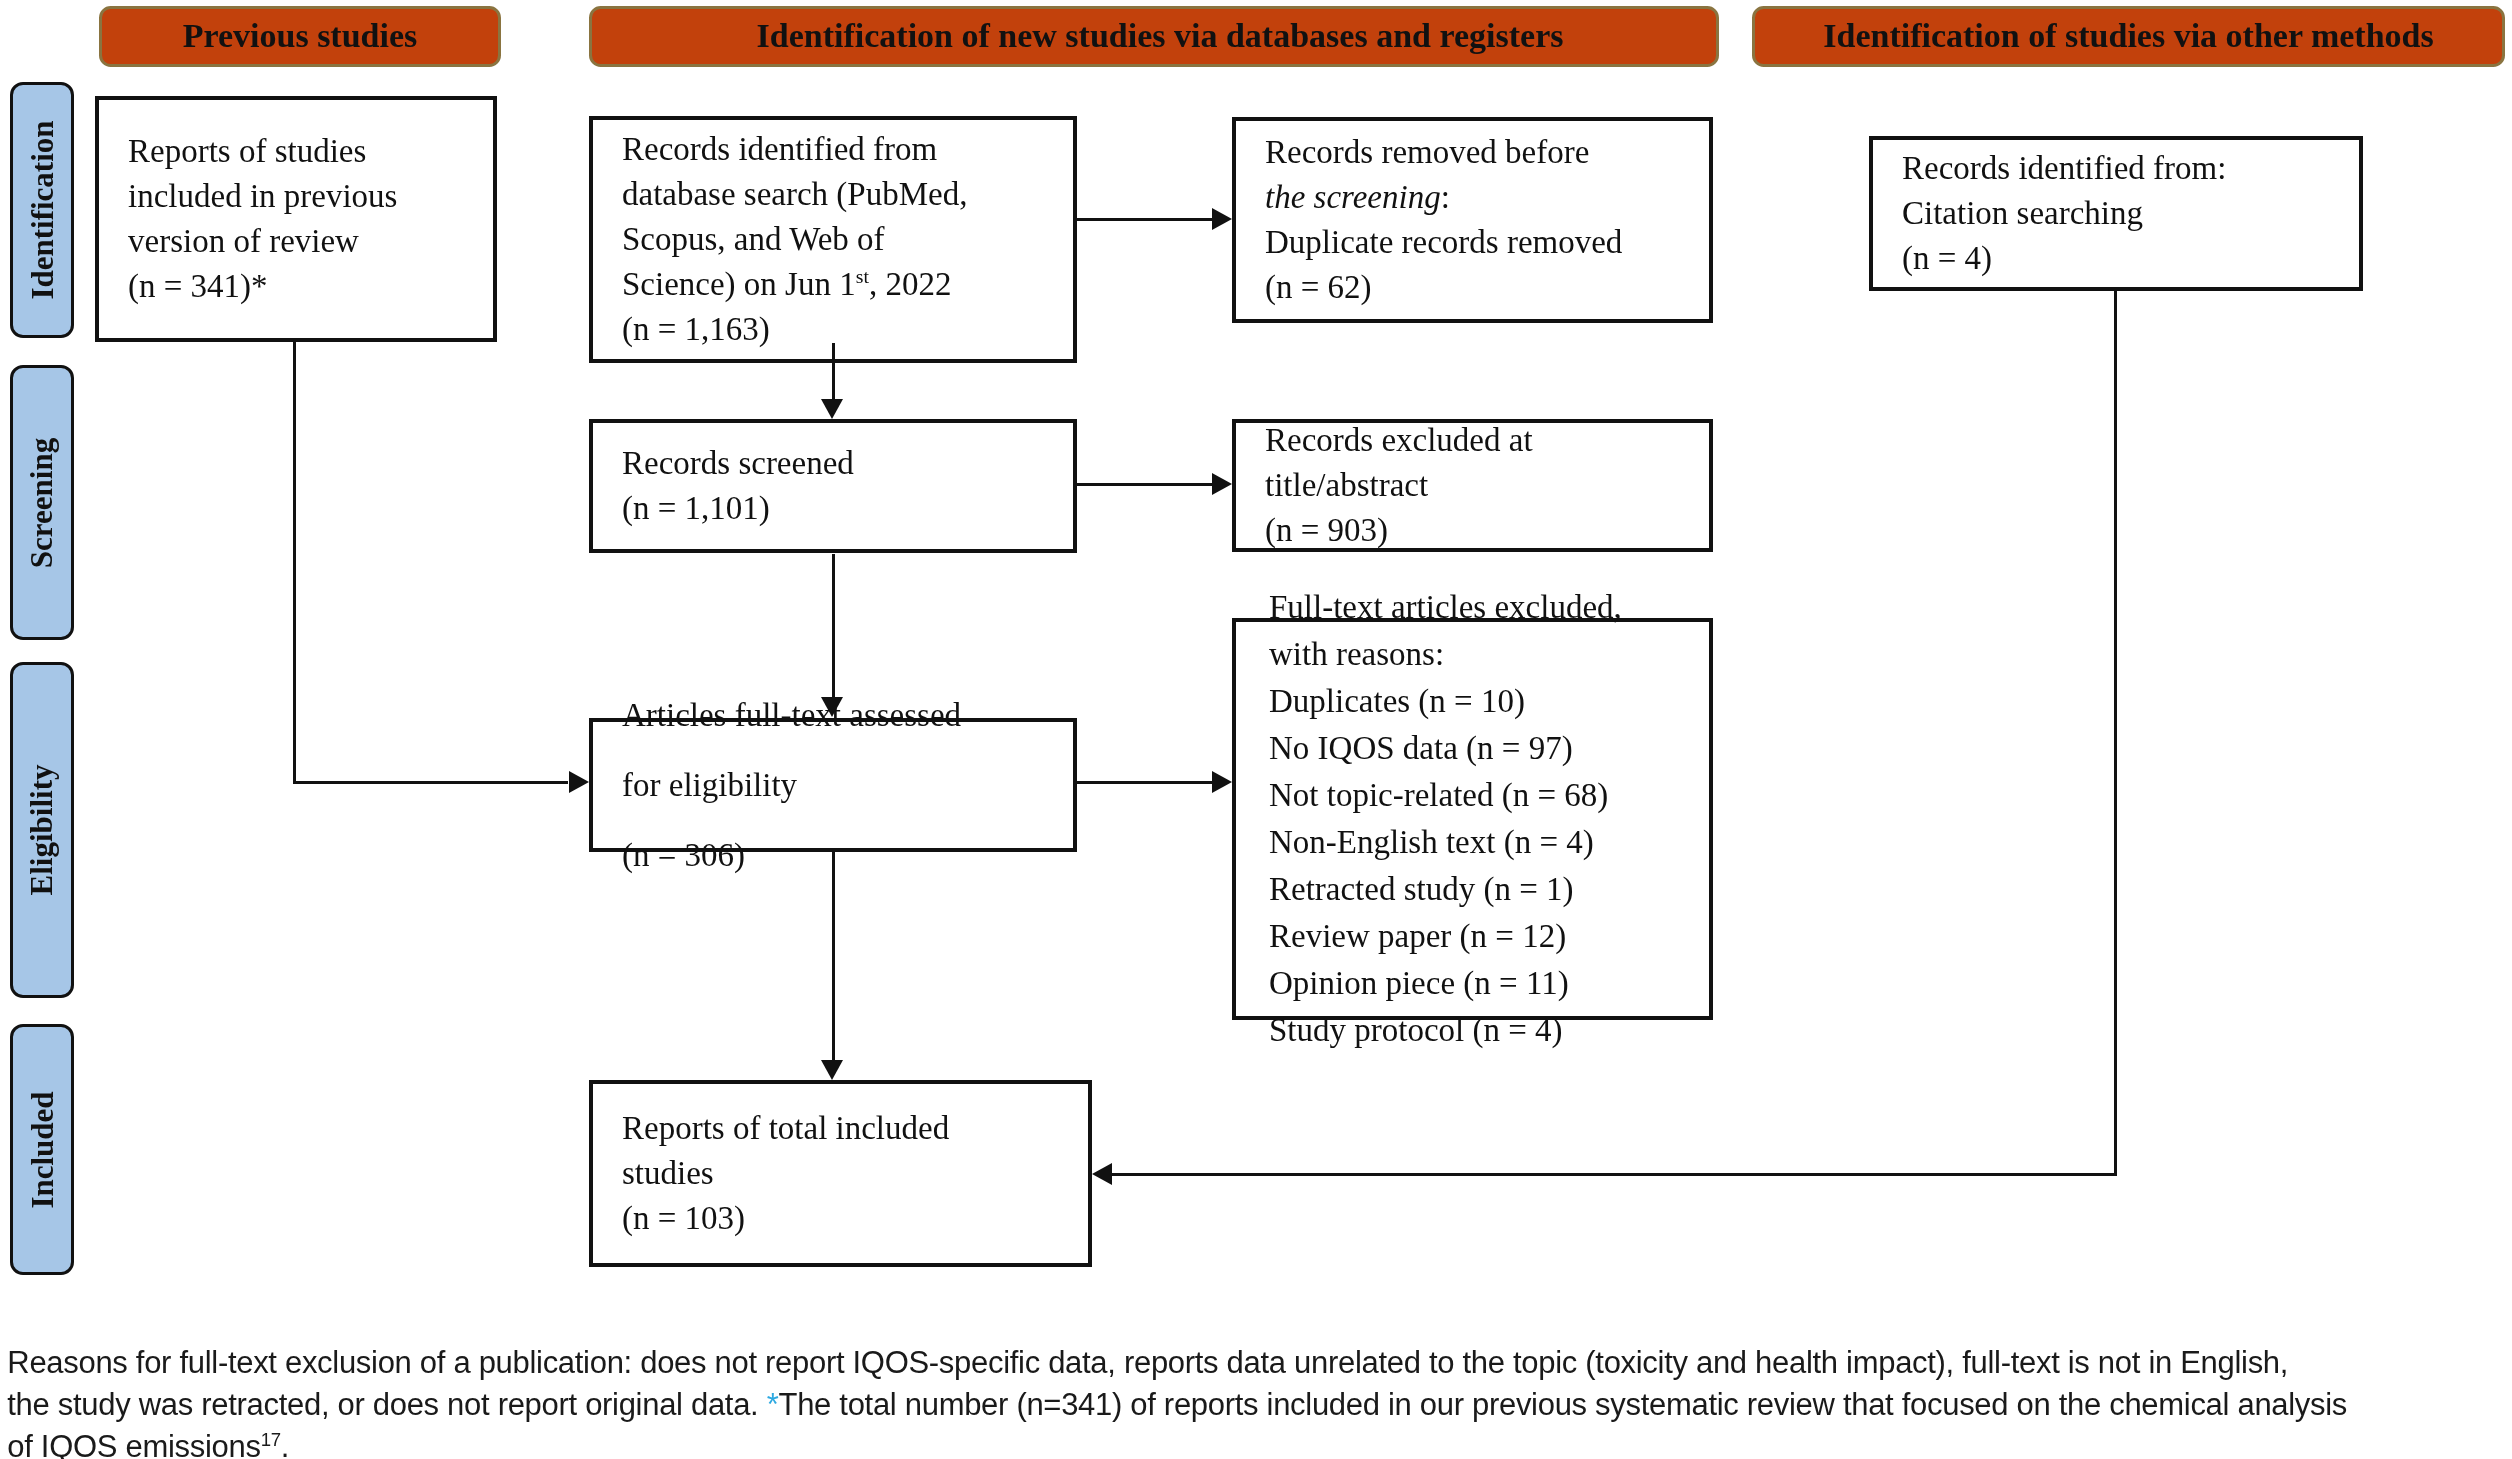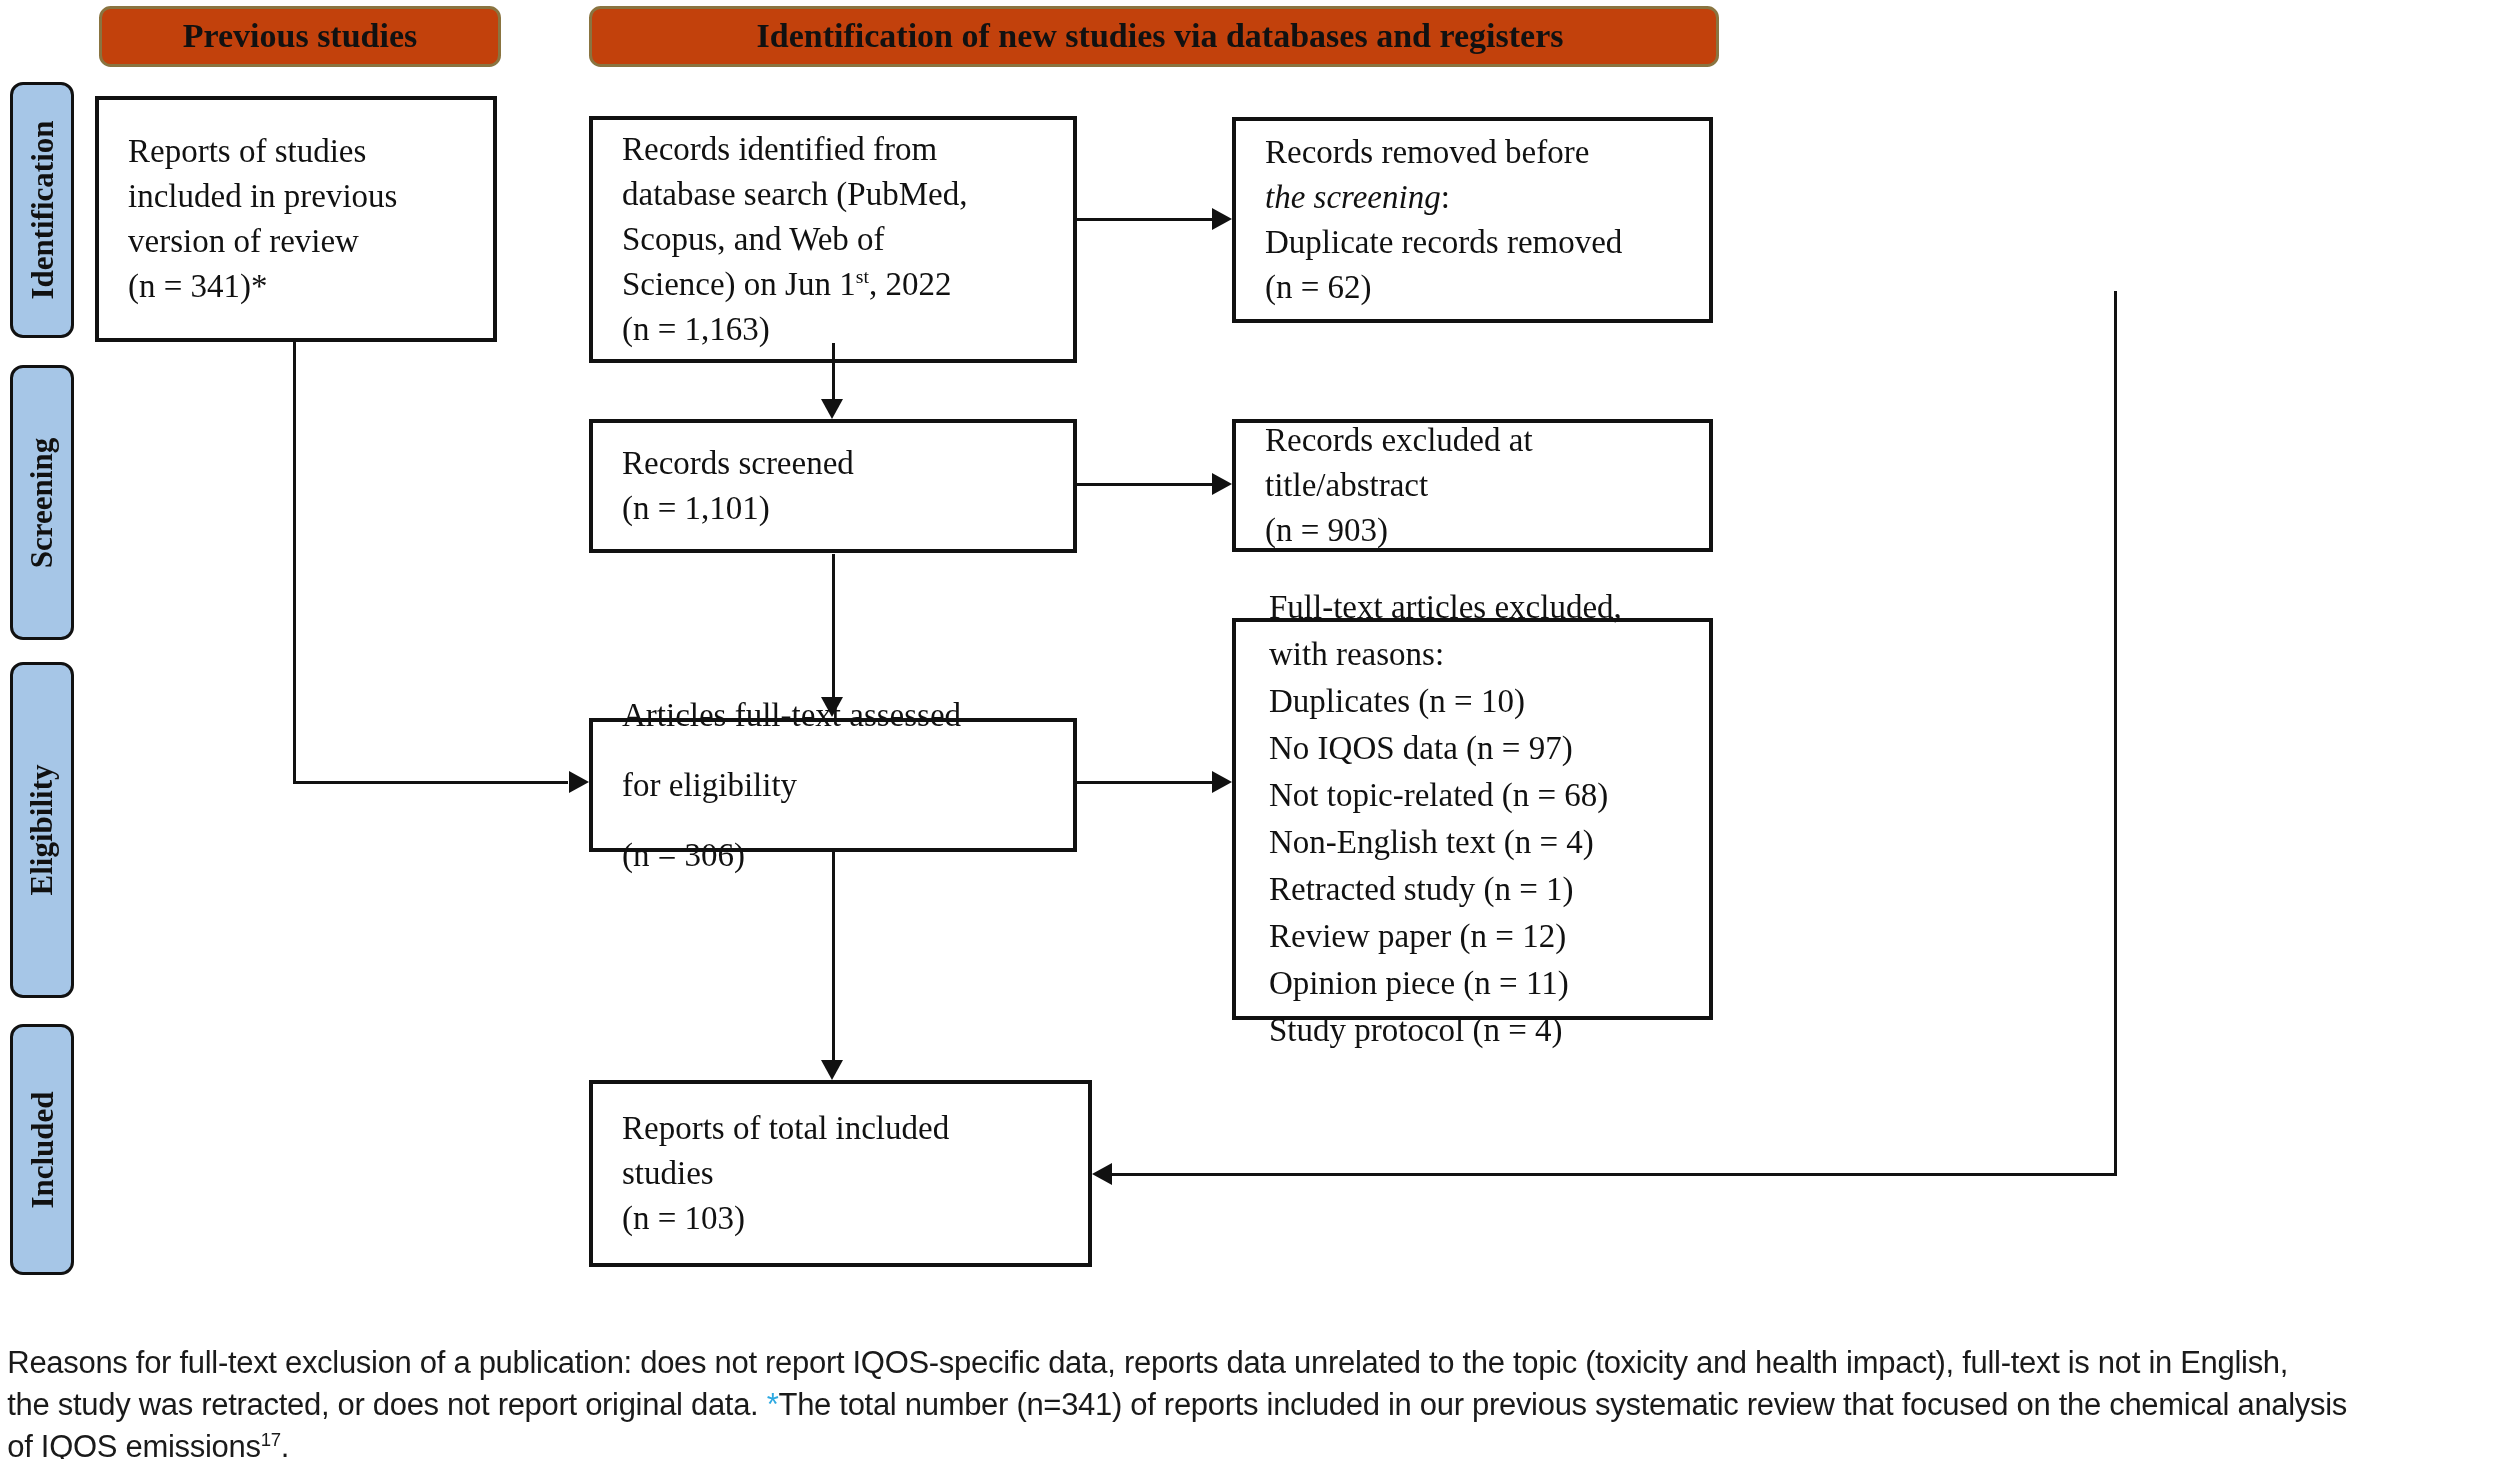--- a/index.html
+++ b/index.html
@@ -34,20 +34,23 @@
 <body>
 
 <div id="canvas">
 
   <div class="header" style="left:99px;top:5.8px;width:402px;">
     <span>Previous studies</span>
   </div>
   <div class="header" style="left:589px;top:5.8px;width:1130px;padding-left:12px;">
     <span>Identification of new studies via databases and registers</span>
   </div>
+  <div class="header" style="left:1752px;top:5.8px;width:753px;">
+    <span>Identification of studies via other methods</span>
+  </div>
 
   <div class="side" style="top:82px;height:256px;">
     <span>Identification</span>
   </div>
   <div class="side" style="top:365px;height:275px;">
     <span>Screening</span>
   </div>
   <div class="side" style="top:662px;height:336px;">
     <span>Eligibility</span>
   </div>
@@ -70,20 +73,25 @@
     <div>(n = 1,163)</div>
   </div>
 
   <div class="box" style="left:1232px;top:117px;width:481px;height:206px;">
     <div>Records removed before</div>
     <div><span class="it">the screening</span><span>:</span></div>
     <div>Duplicate records removed</div>
     <div>(n = 62)</div>
   </div>
 
+  <div class="box" style="left:1869px;top:136px;width:494px;height:155px;">
+    <div>Records identified from:</div>
+    <div>Citation searching</div>
+    <div>(n = 4)</div>
+  </div>
 
   <div class="box" style="left:589px;top:419px;width:488px;height:134px;">
     <div>Records screened</div>
     <div>(n = 1,101)</div>
   </div>
 
   <div class="box" style="left:1232px;top:419px;width:481px;height:133px;">
     <div>Records excluded at</div>
     <div>title/abstract</div>
     <div>(n = 903)</div>

